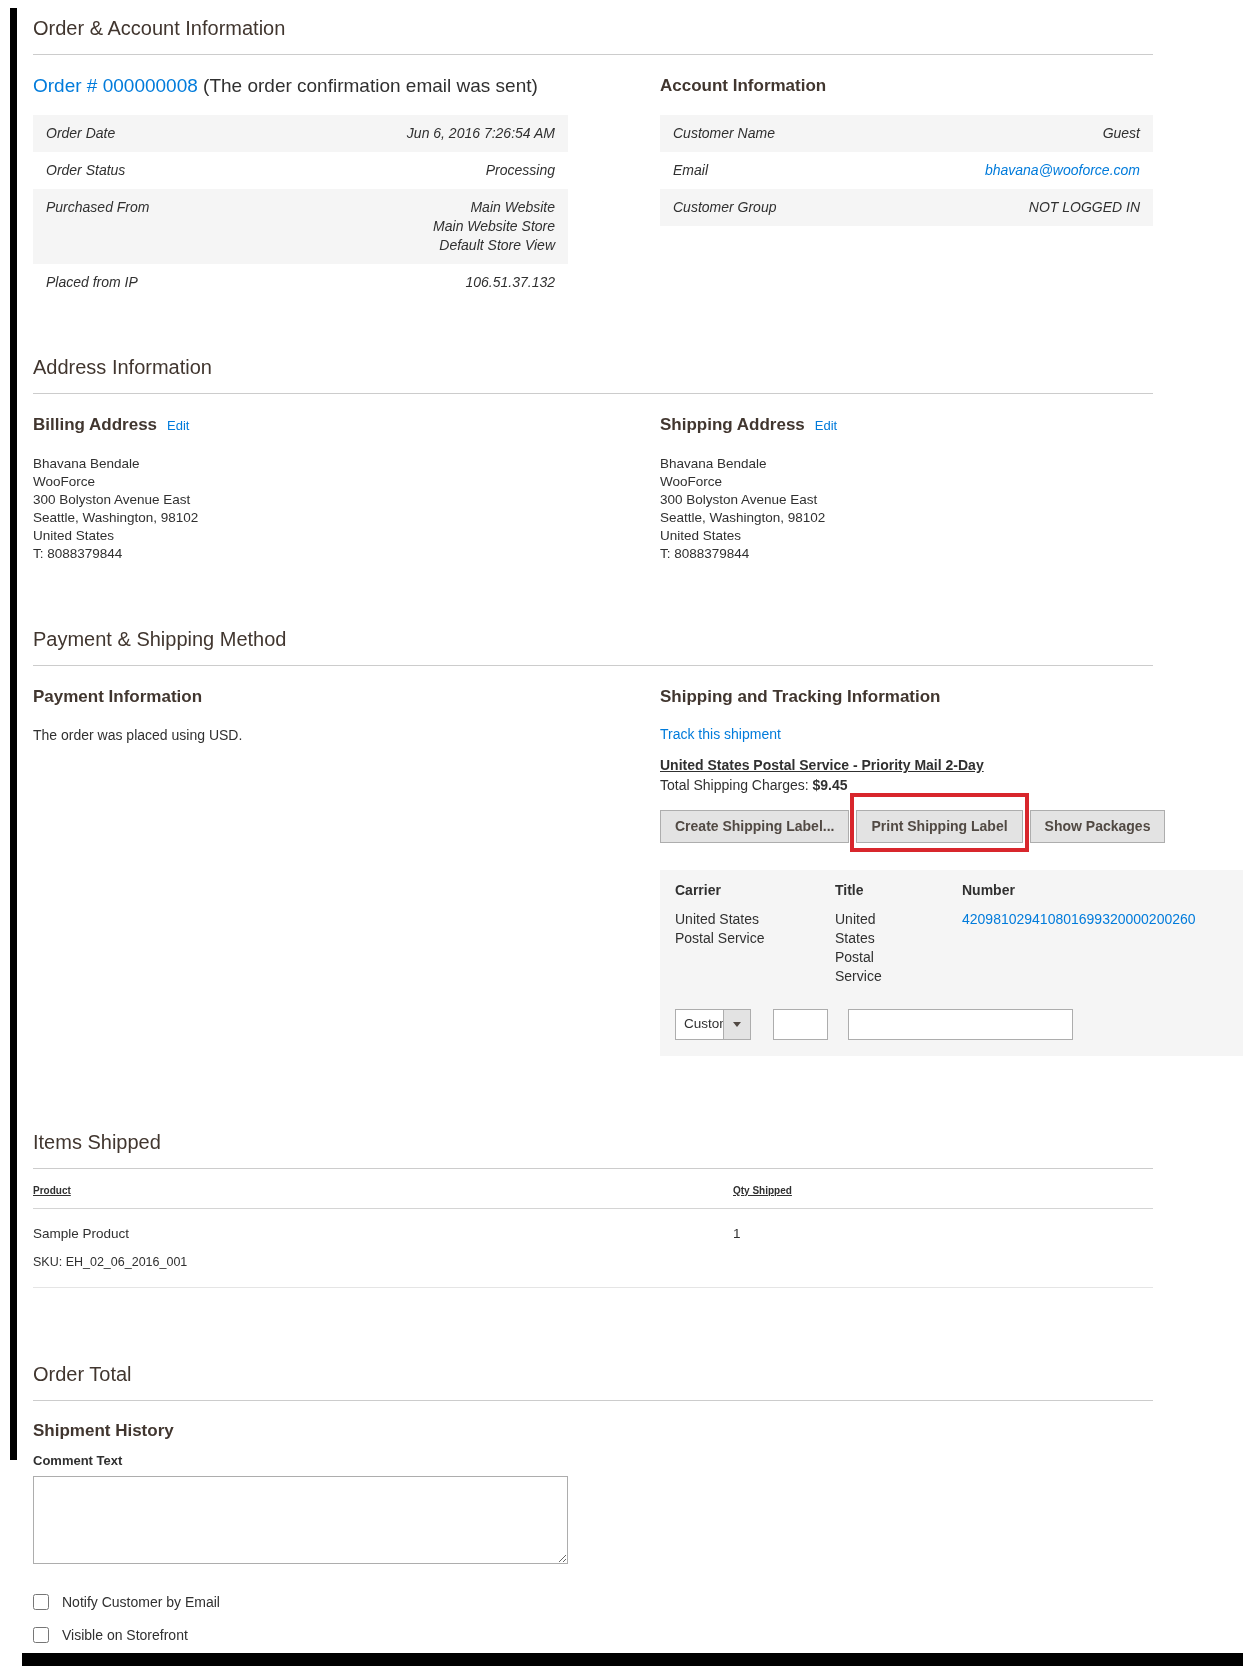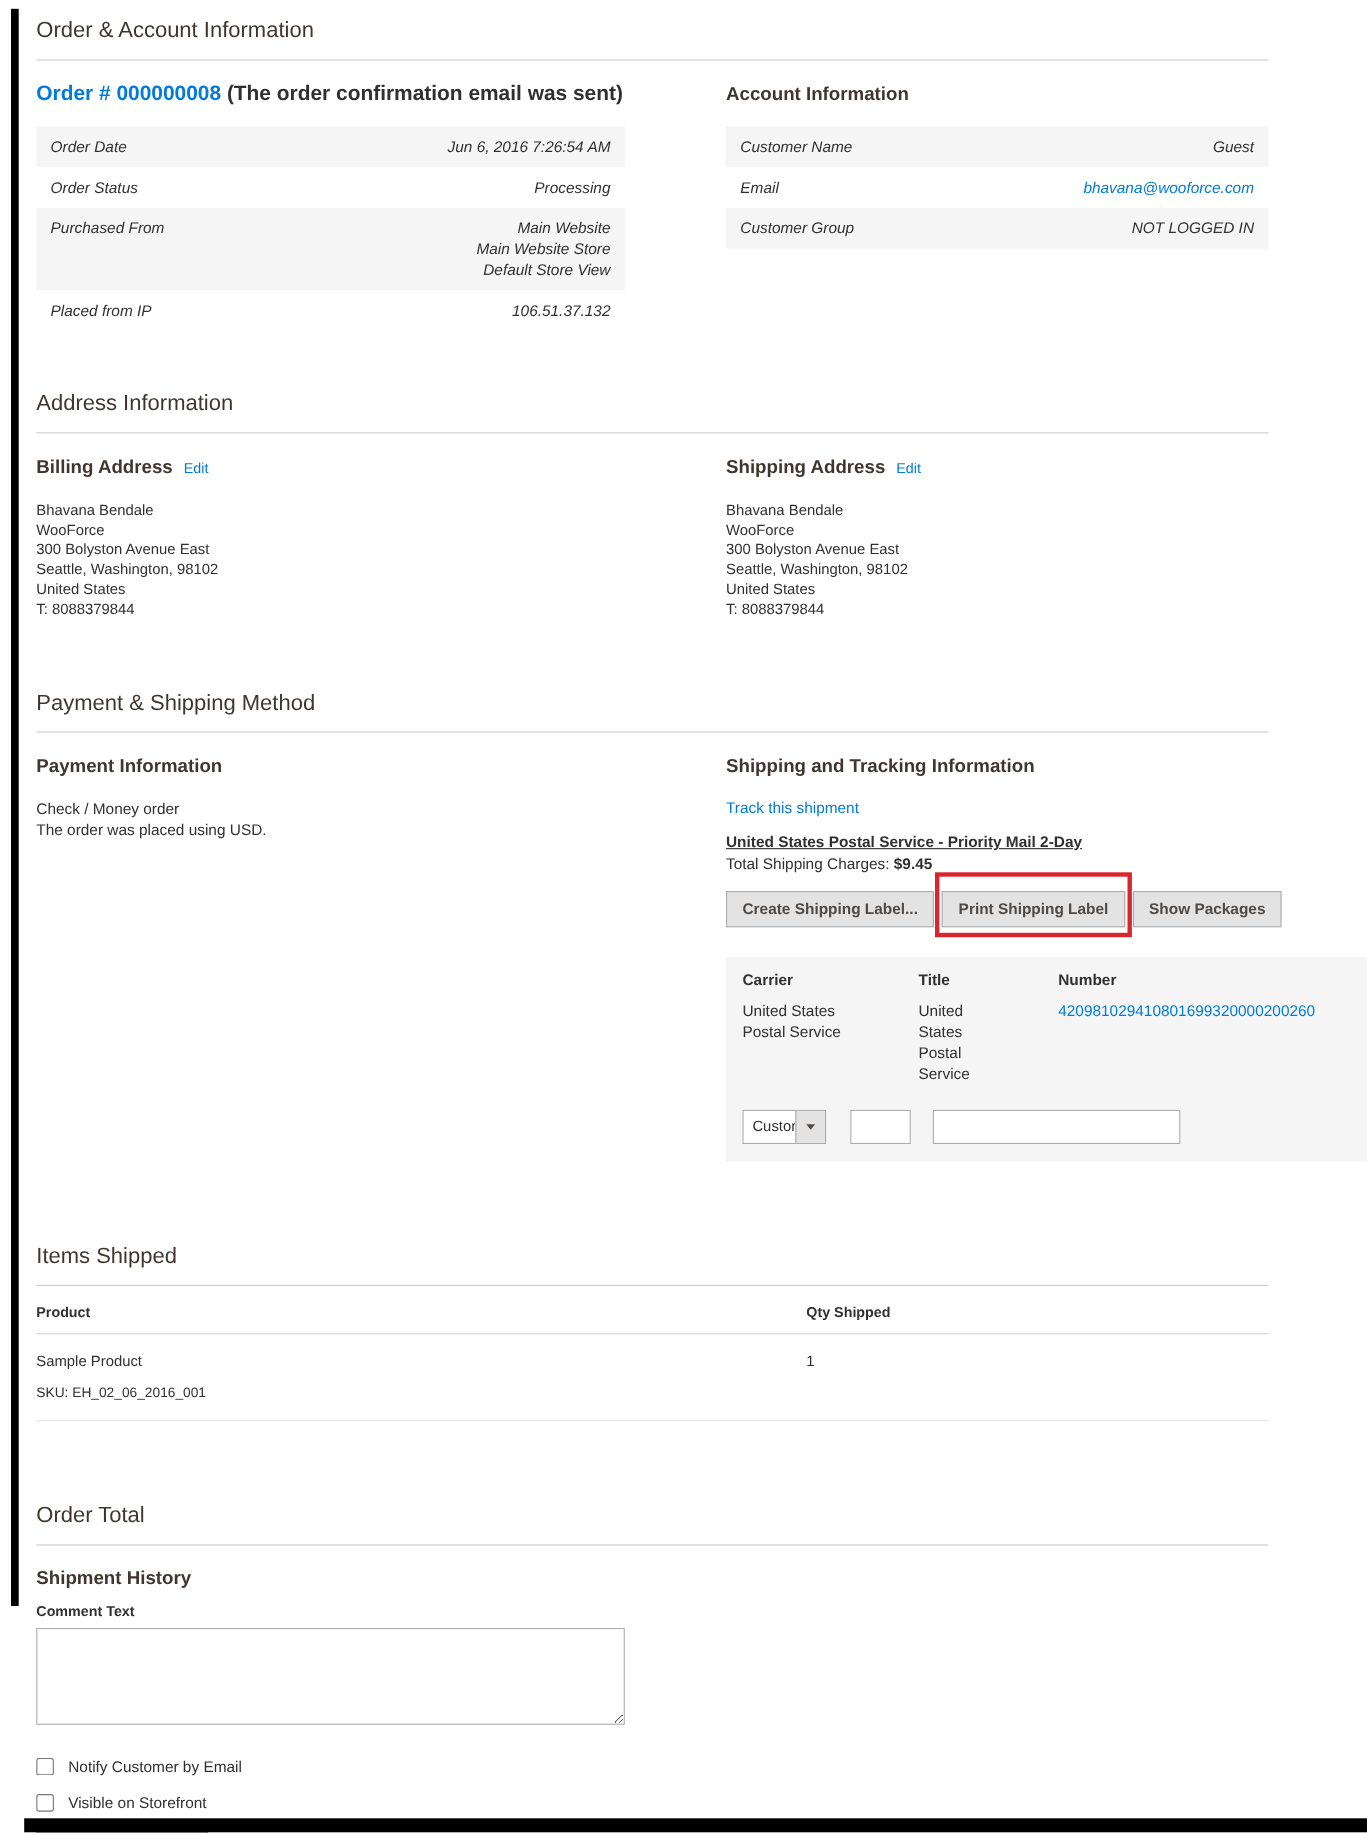--- a/index.html
+++ b/index.html
@@ -18,21 +18,21 @@
     font-size:20px; line-height:28px; font-weight:400; color:#41362f;
     margin:0; padding-bottom:12px; border-bottom:1px solid #cccccc;
   }
   .mt-addr  { margin-top:52px; }
   .mt-pay   { margin-top:62px; }
   .mt-items { margin-top:72px; }
   .mt-total { margin-top:72px; }
 
   .two-col { display:grid; grid-template-columns:535px 1fr; column-gap:92px; }
 
-  .order-title { font-size:19px; font-weight:bold; line-height:26px; margin:18px 0 16px; }
+  .order-title { font-size:19px; font-weight:normal; line-height:26px; margin:18px 0 16px; }
   .order-title a { color:#007bdb; text-decoration:none; cursor:pointer; }
   .sub-heading { font-size:17px; font-weight:bold; color:#41362f; line-height:26px; margin:18px 0 16px; }
 
   .info-table { width:100%; }
   .info-row { display:flex; justify-content:space-between; align-items:flex-start; padding:9px 13px; line-height:19px;font-style:italic; }
   .info-row.alt { background:#f5f5f5; }
   .info-label { white-space:nowrap; padding-right:20px; }
   .info-value { text-align:right; }
   .info-value a { color:#007bdb; text-decoration:none; cursor:pointer; }
 
@@ -65,21 +65,21 @@
   .add-row { display:flex; align-items:center; padding:10px 0 15px; }
   .fake-select { display:inline-flex; border:1px solid #adadad; background:#fff; height:31px; cursor:pointer; }
   .sel-text { width:47px; overflow:hidden; white-space:nowrap; padding:6px 0 0 8px; font-size:13.5px; color:#303030; }
   .sel-arrow { width:27px; background:#e3e3e3; border-left:1px solid #adadad; display:flex; align-items:center; justify-content:center; }
   .arrow-glyph { width:0; height:0; border-left:4px solid transparent; border-right:4px solid transparent; border-top:5px solid #514943; }
   .txt { height:31px; border:1px solid #adadad; background:#fff; padding:0 6px; font-size:13px; font-family:inherit; }
   .inp-small { width:55px; margin-left:22px; }
   .inp-large { width:225px; margin-left:20px; }
   .add-btn { margin-left:auto; padding:7px 15px; }
 
-  .items-head { display:grid; grid-template-columns:700px 1fr; font-size:13px; font-weight:bold; padding:16px 0 12px; border-bottom:1px solid #d4d4d4; }
+  .items-head { display:grid; grid-template-columns:700px 1fr; font-size:10px; font-weight:bold; padding:16px 0 12px; border-bottom:1px solid #d4d4d4;text-decoration:underline; }
   .items-row  { display:grid; grid-template-columns:700px 1fr; font-size:13.5px; padding:16px 0 4px; line-height:18px; }
   .items-sku  { font-size:12.5px; padding:8px 0 18px; border-bottom:1px solid #e5e5e5; }
 
   .history-title { font-size:17px; font-weight:bold; color:#41362f; margin:18px 0 10px; line-height:24px; }
   .comment-label { font-weight:bold; font-size:13px; margin:10px 0 8px; }
   .comment-area { width:535px; height:88px; border:1px solid #adadad; padding:6px; font-family:inherit; font-size:13px; resize:both; }
   .chk-row { display:flex; align-items:center; gap:13px; font-size:14px; margin-top:17px; }
   .chk-row.first { margin-top:27px; }
   .chk-row input { width:16px; height:16px; margin:0; cursor:pointer; }
   .submit-btn { margin-top:16px; background:#514943; border:1px solid #514943; color:#fff; font-family:inherit; font-weight:bold; font-size:15px; padding:9px 15px; cursor:pointer; }
@@ -173,21 +173,20 @@
       </div>
     </div>
   </div>
 
   
   <h2 class="section-title mt-pay">Payment &amp; Shipping Method</h2>
 
   <div class="two-col">
     <div>
       <h3 class="sub-heading">Payment Information</h3>
-      <div class="pay-line">Check / Money order</div>
       <div class="pay-line">The order was placed using USD.</div>
     </div>
 
     <div>
       <h3 class="sub-heading">Shipping and Tracking Information</h3>
       <a href="#" class="track-link">Track this shipment</a>
       <div class="ship-method">United States Postal Service - Priority Mail 2-Day</div>
       <div class="ship-charges">
         <span>Total Shipping Charges:</span>
         <strong>$9.45</strong>

